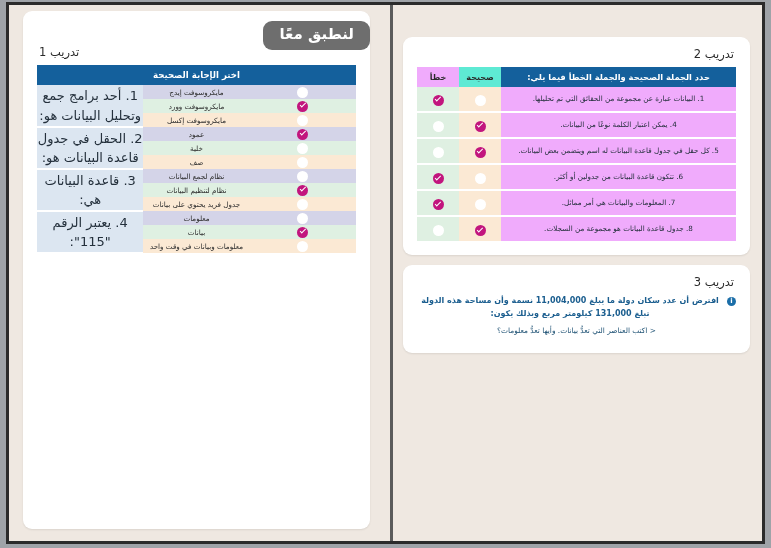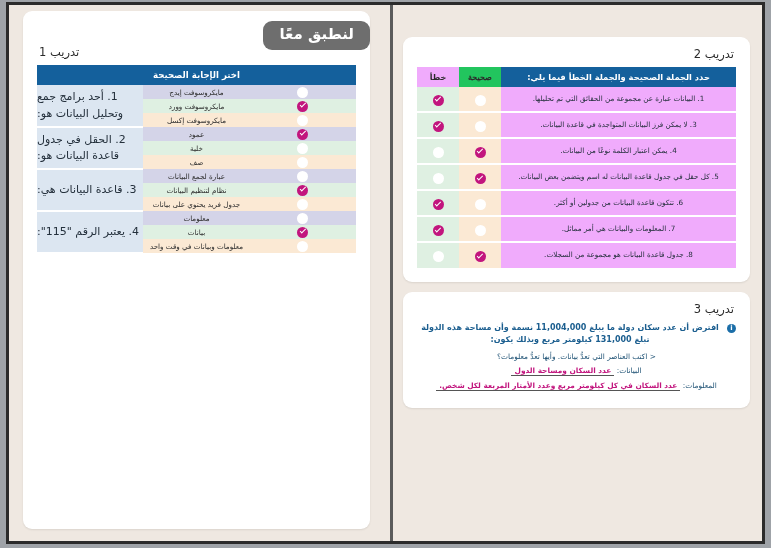--- a/index.html
+++ b/index.html
@@ -125,23 +125,23 @@
   }
   table.qtable td {
     padding: 0;
     vertical-align: middle;
   }
 
   
   .q-cell {
     background: #dce6f1;
     color: #24303c;
-    font-size: 11px;
+    font-size: 13px;
     line-height: 1.5;
-    text-align: left;
+    text-align: center;
     padding: 4px 5px;
     width: 92px;
     border-bottom: 2px solid #ffffff;
   }
   
   .o-cell {
     font-size: 7.2px;
     color: #2f2f2f;
     text-align: center;
     padding: 7px 6px;
@@ -212,21 +212,21 @@
   }
   table.tftable th.col-true,
   table.tftable th.col-false {
     font-size: 8px;
     font-weight: bold;
     color: #2b2b2b;
     text-align: center;
     padding: 5px 2px;
     width: 38px;
   }
-  th.col-true  { background: #22c55e; font-family: Liberation Serif, serif; }
+  th.col-true  { background: #5eead4; }
   th.col-false { background: #f0abfc; }
 
   td.stmt-cell {
     background: #f0abfc;
     color: #24303c;
     font-size: 7.2px;
     line-height: 1.4;
     text-align: center;
     padding: 7px 8px;
     border-bottom: 2px solid #ffffff;
@@ -323,25 +323,20 @@
               <th class="col-false">خطأ</th>
             </tr>
           </thead>
           <tbody id="tf-body">
               <tr>
                 <td class="stmt-cell">1. البيانات عبارة عن مجموعة من الحقائق التي تم تحليلها.</td>
                 <td class="tf-cell tf-true"><span class="dot"></span></td>
                 <td class="tf-cell tf-false"><span class="dot checked"></span></td>
               </tr>
               <tr>
-                <td class="stmt-cell">3. لا يمكن فرز البيانات المتواجدة في قاعدة البيانات.</td>
-                <td class="tf-cell tf-true"><span class="dot"></span></td>
-                <td class="tf-cell tf-false"><span class="dot checked"></span></td>
-              </tr>
-              <tr>
                 <td class="stmt-cell">4. يمكن اعتبار الكلمة نوعًا من البيانات.</td>
                 <td class="tf-cell tf-true"><span class="dot checked"></span></td>
                 <td class="tf-cell tf-false"><span class="dot"></span></td>
               </tr>
               <tr>
                 <td class="stmt-cell">5. كل حقل في جدول قاعدة البيانات له اسم ويتضمن بعض البيانات.</td>
                 <td class="tf-cell tf-true"><span class="dot checked"></span></td>
                 <td class="tf-cell tf-false"><span class="dot"></span></td>
               </tr>
               <tr>
@@ -368,24 +363,20 @@
 
         <div class="ex3-body">
           <div class="ex3-prompt">
             <span class="info-icon">i</span>
             <span class="ex3-prompt-text">افترض أن عدد سكان دولة ما يبلغ 11,004,000 نسمة وأن مساحة هذه الدولة تبلغ 131,000 كيلومتر مربع وبذلك يكون:</span>
           </div>
 
 
           <div class="ex3-qline">&lt; اكتب العناصر التي تعدُّ بيانات. وأيها تعدُّ معلومات؟</div>
 
-          <div id="ex3-answers">
-              <div class="ex3-answer-row"><span class="lbl">البيانات: </span><span class="ans">عدد السكان ومساحة الدول</span></div>
-              <div class="ex3-answer-row"><span class="lbl">المعلومات: </span><span class="ans">عدد السكان في كل كيلومتر مربع وعدد الأمتار المربعة لكل شخص.</span></div>
-            </div>
         </div>
       </div>
 
     </div>
 
     <div class="gutter"></div>
 
     <div class="page page-left">
       <div class="card left-card">
 
@@ -423,21 +414,21 @@
               <tr>
                 <td class="r-cell tint-b"><span class="dot"></span></td>
                 <td class="o-cell tint-b">خلية</td>
               </tr>
               <tr>
                 <td class="r-cell tint-c"><span class="dot"></span></td>
                 <td class="o-cell tint-c">صف</td>
               </tr>
               <tr>
                 <td class="r-cell tint-a"><span class="dot"></span></td>
-                <td class="o-cell tint-a">عبارة لجمع البيانات</td>
+                <td class="o-cell tint-a">نظام لجمع البيانات</td>
                 <td class="q-cell" rowspan="3">3. قاعدة البيانات هي:</td>
               </tr>
               <tr>
                 <td class="r-cell tint-b"><span class="dot checked"></span></td>
                 <td class="o-cell tint-b">نظام لتنظيم البيانات</td>
               </tr>
               <tr>
                 <td class="r-cell tint-c"><span class="dot"></span></td>
                 <td class="o-cell tint-c">جدول فريد يحتوي على بيانات</td>
               </tr>

